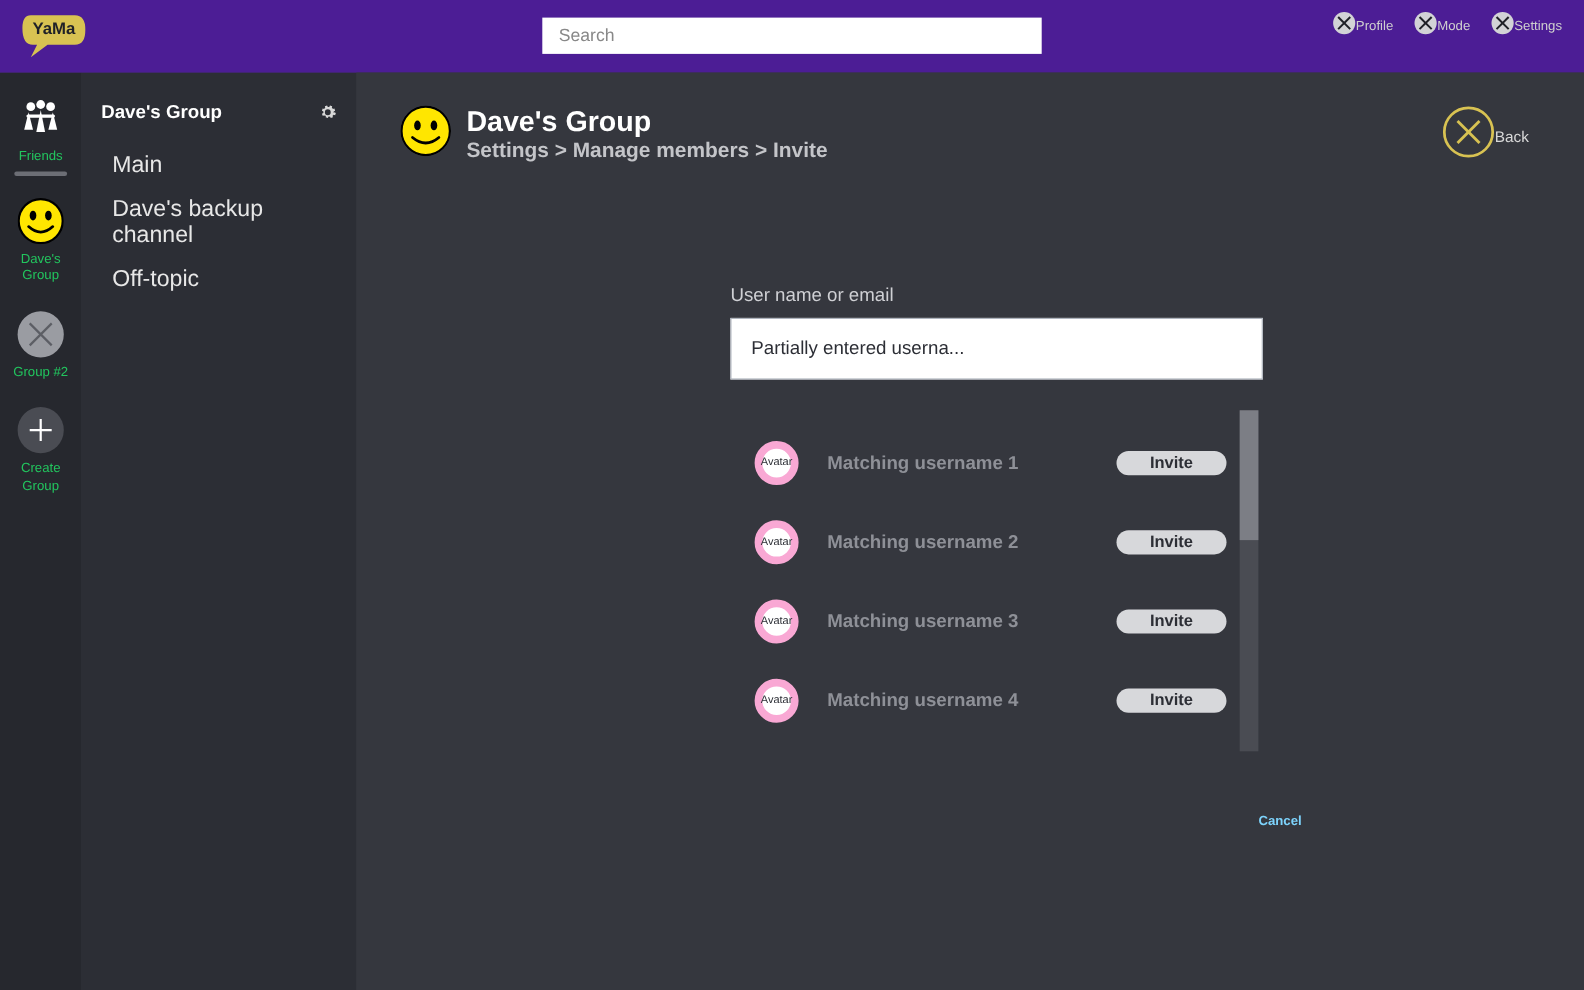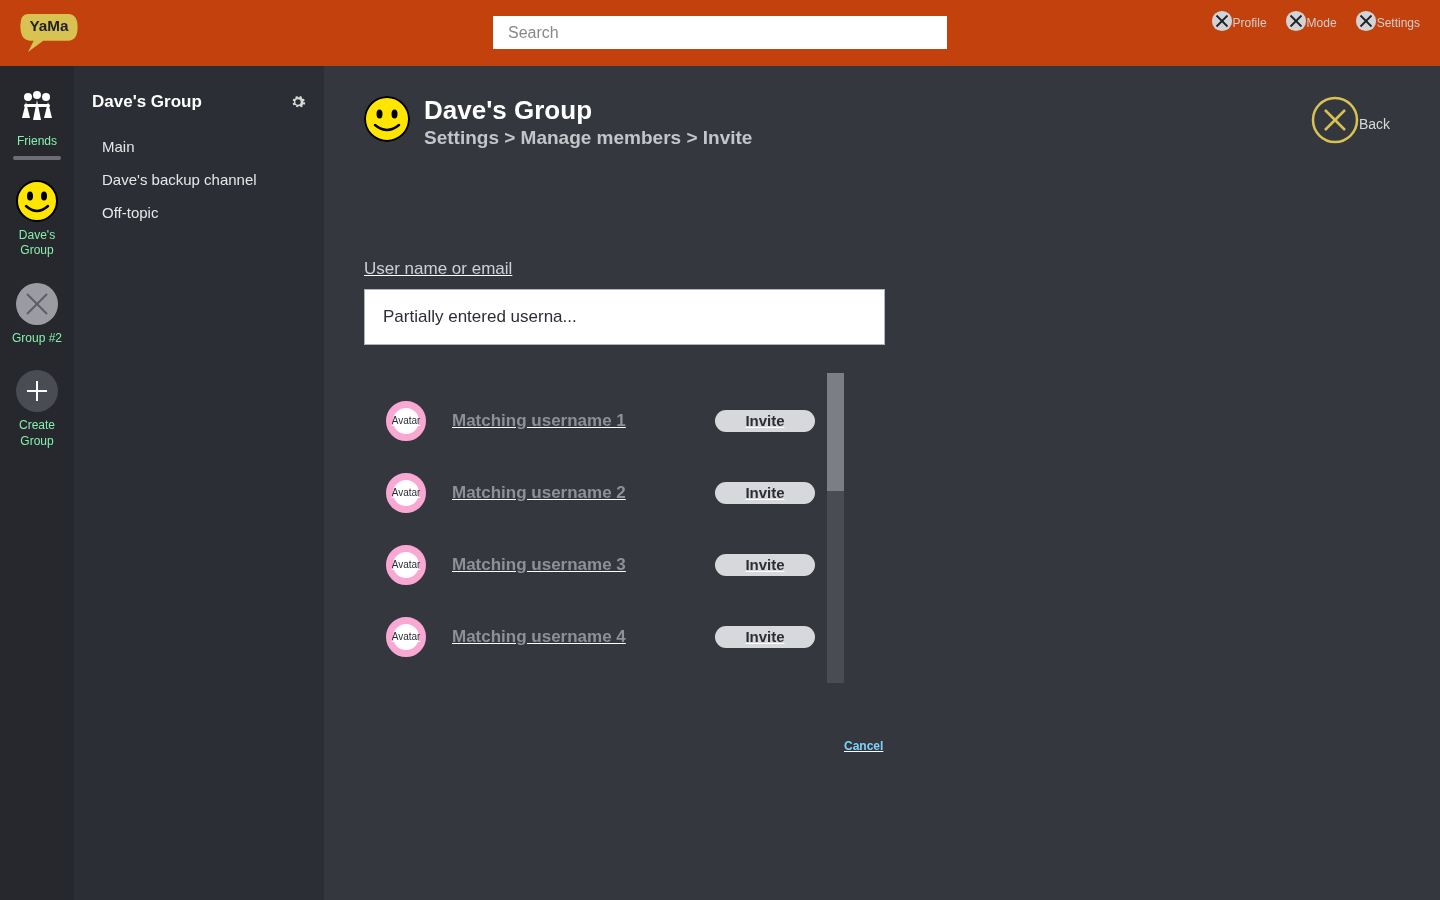--- a/index.html
+++ b/index.html
@@ -6,21 +6,21 @@
   html, body {
     width: 1440px;
     height: 900px;
     font-family: -apple-system, Helvetica, Arial, sans-serif;
     background: #35373e;
     color: #fff;
     overflow: hidden;
   }
   .topbar {
     height: 66px;
-    background: #c2410c;
+    background: #4c1d95;
     display: flex;
     align-items: center;
     padding: 16px 20px;
     position: relative;
   }
   .logo {
     width: 58px;
     height: 42px;
     position: relative;
   }
@@ -88,21 +88,21 @@
     height: 42px;
     border-radius: 50%;
     background: #4a4c53;
     display: flex;
     align-items: center;
     justify-content: center;
     margin-bottom: 6px;
   }
   .rail-item span {
     font-size: 12px;
-    color: #86efac;
+    color: #22c55e;
     text-align: center;
     line-height: 1.3;
     max-width: 66px;
   }
   .rail-underline {
     width: 48px;
     height: 4px;
     background: #6c6e75;
     border-radius: 2px;
     margin-top: -18px;
@@ -120,21 +120,21 @@
     justify-content: space-between;
     align-items: center;
     margin-bottom: 18px;
   }
   .sidebar-head h2 { font-size: 17px; font-weight: 600; color: #fff; }
   .gear {
     width: 16px; height: 16px;
     cursor: pointer;
   }
   .channel {
-    font-size: 15px;
+    font-size: 21px;
     color: #e7e7e7;
     padding: 8px 10px;
     cursor: pointer;
   }
 
   
   .main {
     flex: 1;
     background: #35373e;
     padding: 30px 50px 30px 40px;
@@ -177,29 +177,29 @@
     height: 48px;
     margin-bottom: 8px;
   }
   .back span {
     font-size: 14px;
     color: #d8d8d8;
   }
 
   .invite-area {
     margin-top: 110px;
-    text-decoration: underline;
+    margin-left: 300px;
   }
   .field-label {
     font-size: 17px;
     color: #cfd0d4;
     margin-bottom: 10px;
   }
   .uname-input {
-    width: 521px;
+    width: 484px;
     height: 56px;
     background: #fff;
     border: 1px solid #aeb4bd;
     padding: 0 18px;
     font-size: 17px;
     color: #2c2e35;
     outline: none;
   }
 
   .results {

